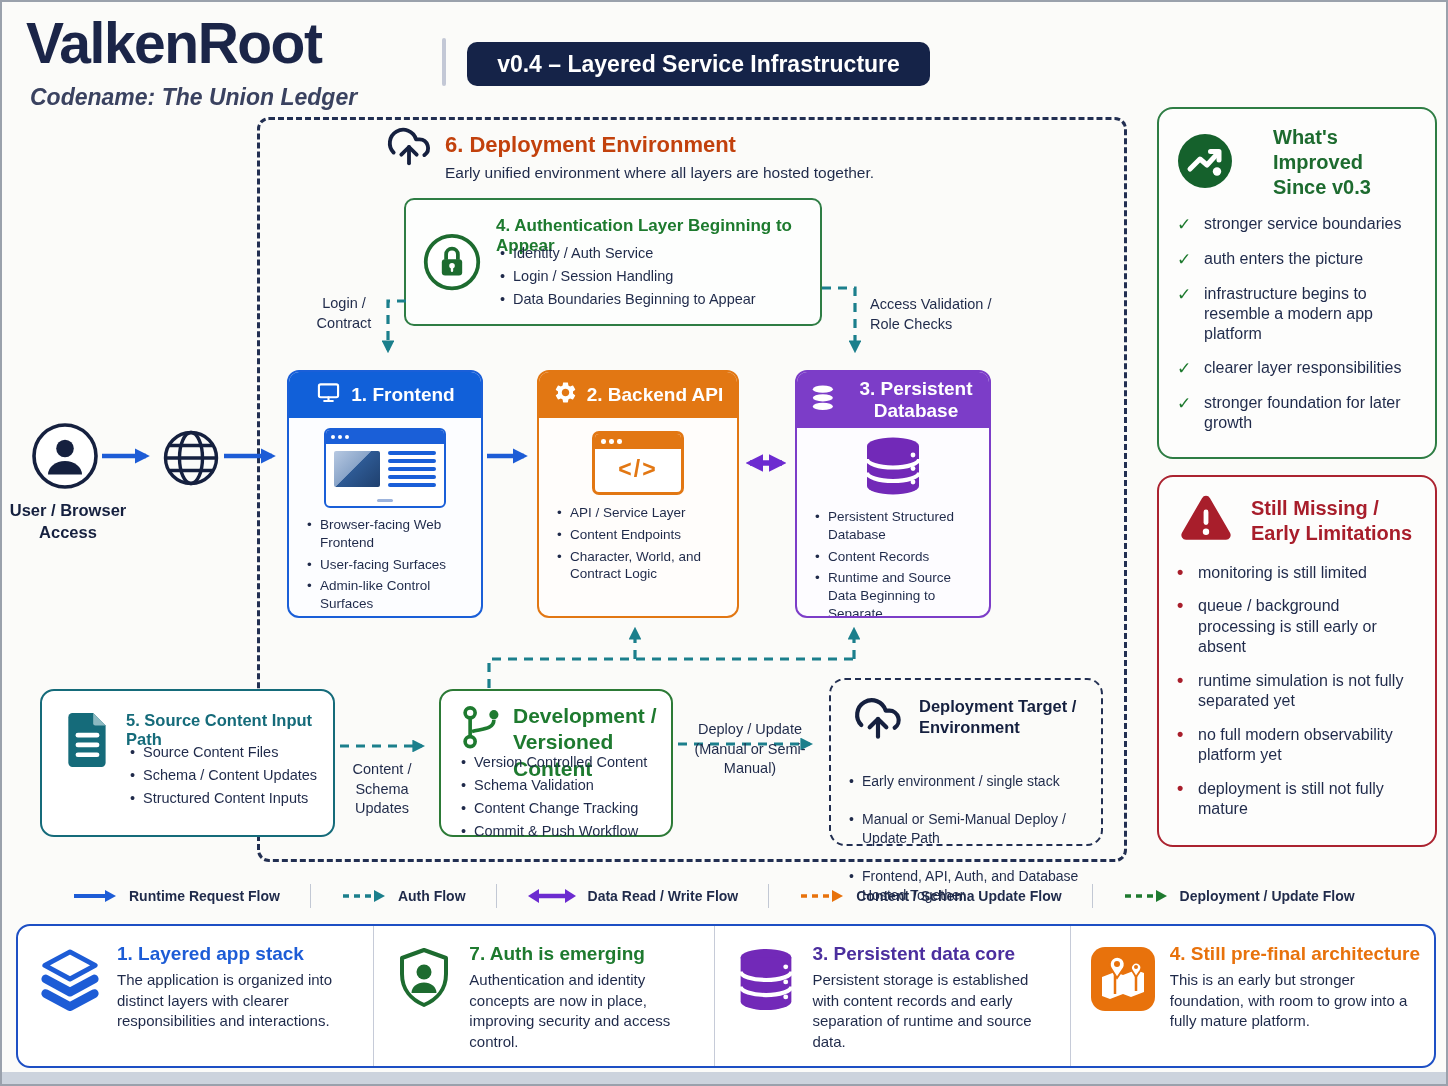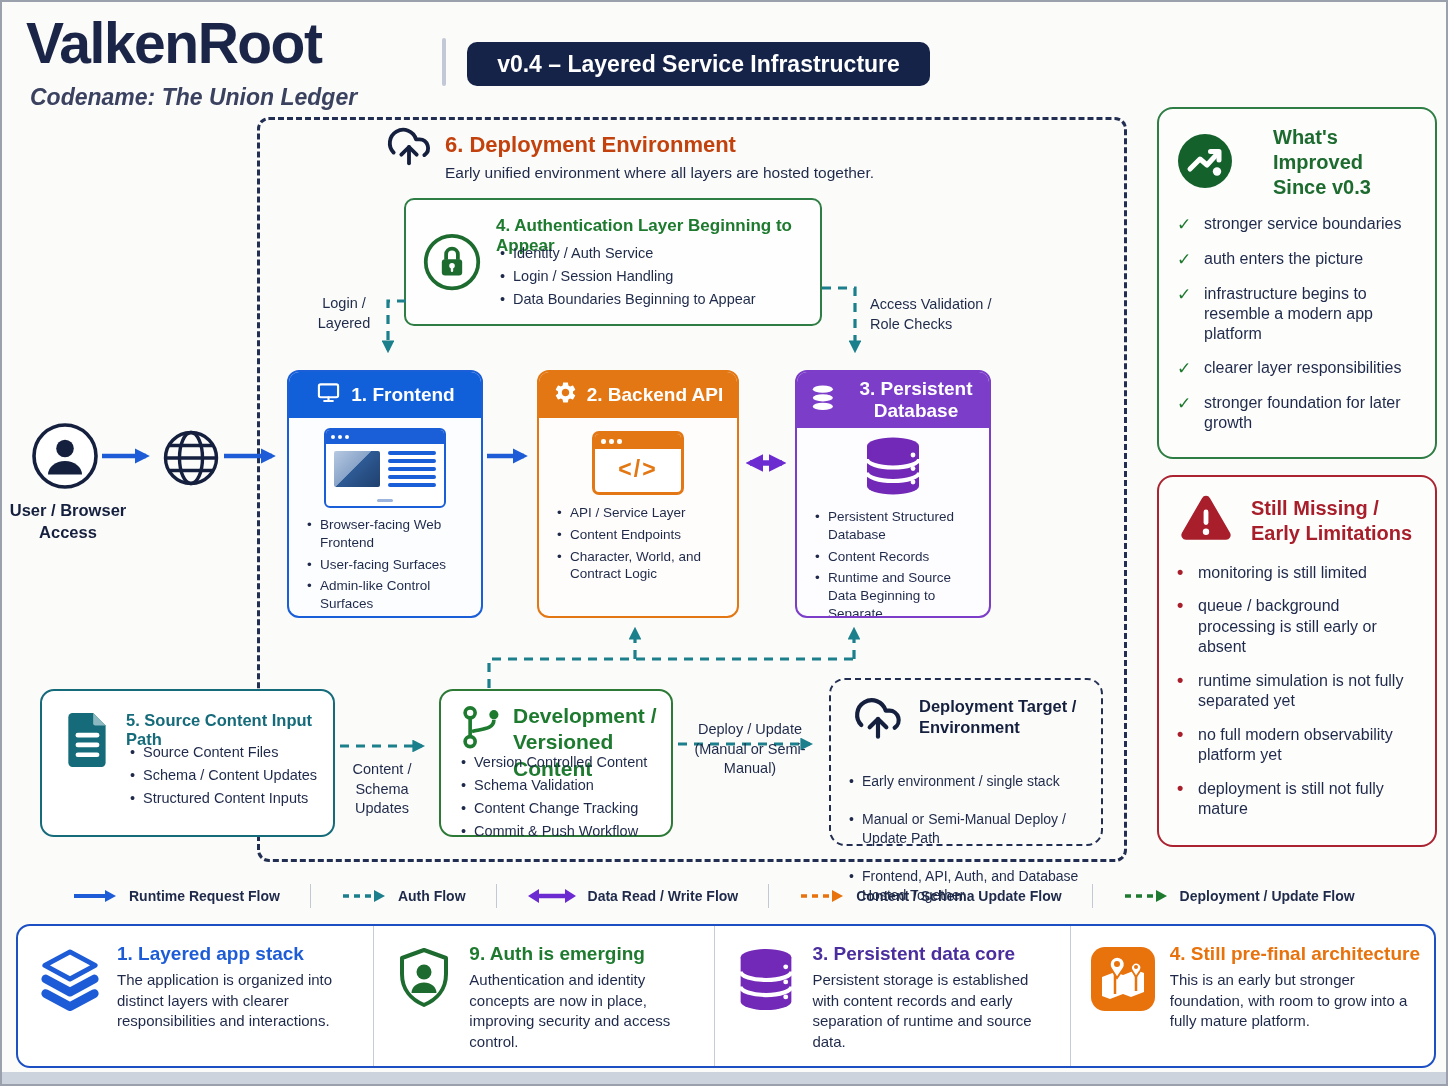--- a/index.html
+++ b/index.html
@@ -134,21 +134,21 @@
       </svg>
     </div>
     <div class="auth-title">4. Authentication Layer Beginning to Appear</div>
     <ul class="blist auth-list">
       <li>Identity / Auth Service</li>
       <li>Login / Session Handling</li>
       <li>Data Boundaries Beginning to Appear</li>
     </ul>
   </div>
 
-  <div class="abs flow-label lbl-login">Login / Layered</div>
+  <div class="abs flow-label lbl-login">Login / Contract</div>
   <div class="abs flow-label lbl-access">Access Validation / Role Checks</div>
 
   <div class="abs card svc frontend-box">
     <div class="svc-head">
       <span>
         <svg width="27" height="23" viewBox="0 0 24 24" fill="none" stroke="#fff" stroke-width="2.2" stroke-linecap="round">
           <rect x="2" y="3.5" width="20" height="13.5" rx="1.8"></rect>
             <path d="M12 17v3.3M7.5 20.8h9"></path>
         </svg>
       </span>
@@ -429,21 +429,21 @@
     </div>
     <div class="sum-col">
       <span class="sum-icon">
         <svg width="60" height="64" viewBox="0 0 56 64">
           <path d="M28 3l22 8v16c0 16-10 26-22 31C16 53 6 43 6 27V11z" fill="#fff" stroke="#1d6b2f" stroke-width="4" stroke-linejoin="round"></path>
           <circle cx="28" cy="25" r="7.5" fill="#1d6b2f"></circle>
           <path d="M15.5 46a12.5 10.5 0 0 1 25 0z" fill="#1d6b2f"></path>
         </svg>
       </span>
       <div>
-        <div class="sum-title t-green">9. Auth is emerging</div>
+        <div class="sum-title t-green">7. Auth is emerging</div>
         <div class="sum-text">Authentication and identity concepts are now in place, improving security and access control.</div>
       </div>
     </div>
     <div class="sum-col">
       <span class="sum-icon">
         <svg width="62" height="66" viewBox="0 0 66 70">
           <ellipse cx="33" cy="11" rx="27" ry="9" fill="#7229b8"></ellipse>
           <path d="M6 11v47a27 9 0 0 0 54 0V11z" fill="#7229b8"></path>
           <path d="M6 26a27 9 0 0 0 54 0" fill="none" stroke="#fff" stroke-width="4.5"></path>
           <path d="M6 42a27 9 0 0 0 54 0" fill="none" stroke="#fff" stroke-width="4.5"></path>

